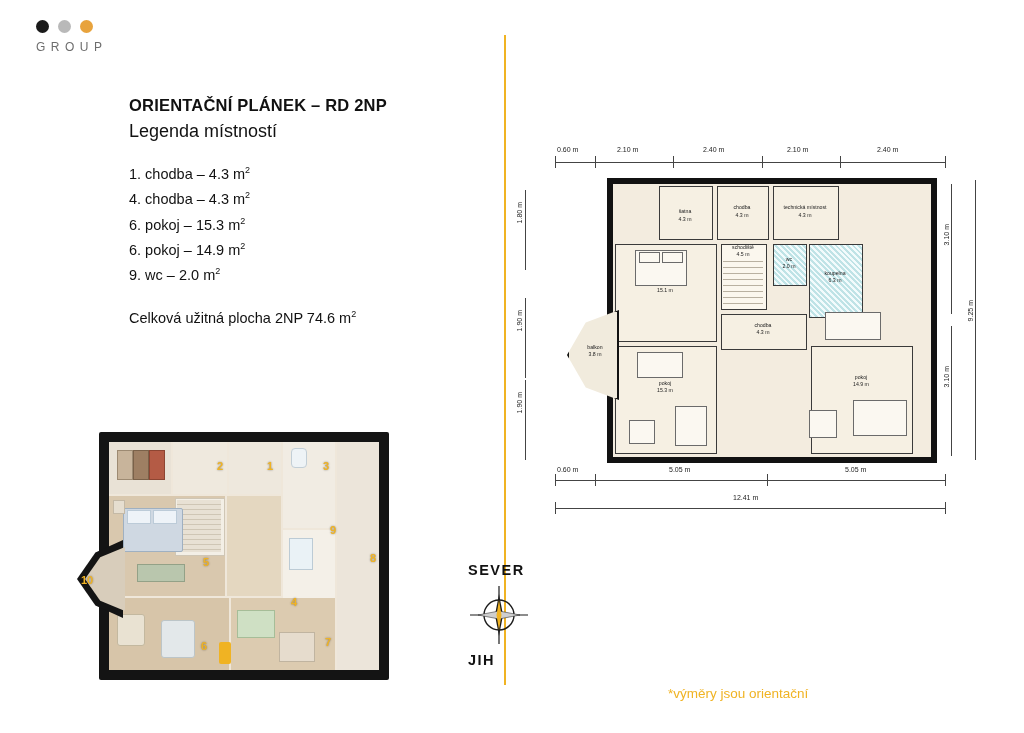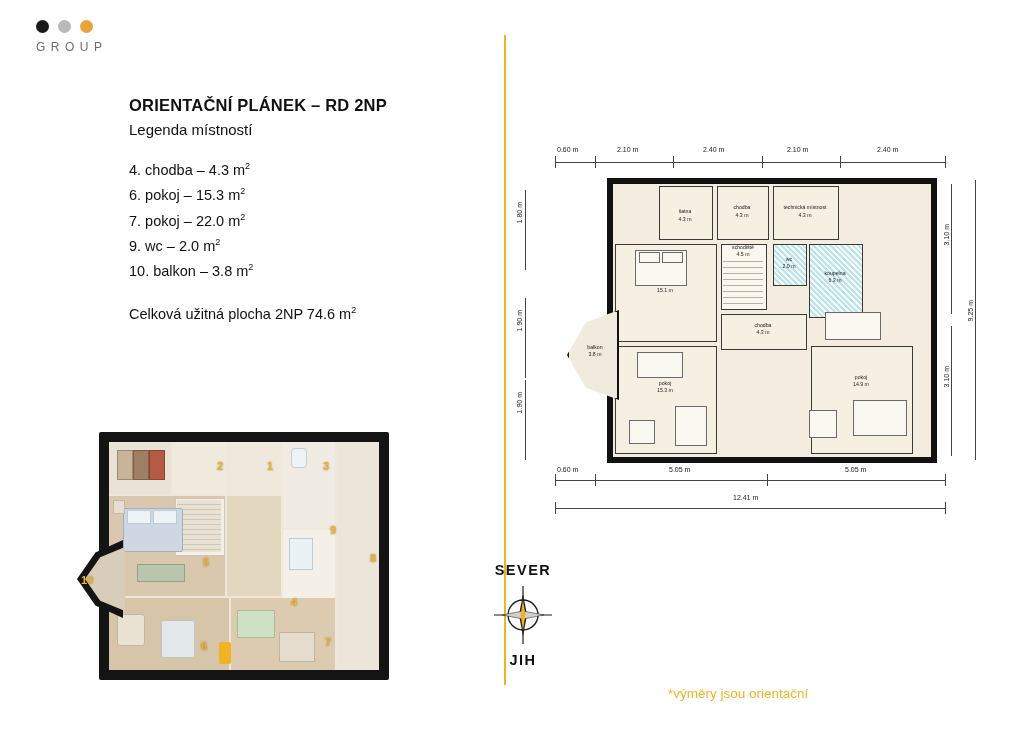--- a/index.html
+++ b/index.html
@@ -27,35 +27,35 @@
   .logo-sub{
     font-size:12px;letter-spacing:5.5px;color:#6d6d6d;margin-top:7px;margin-left:3px;
   }
 
   
   .legend{position:absolute;left:129px;top:96px;width:330px;}
   .legend h1{
     font-size:16.5px;font-weight:700;margin:0;letter-spacing:.2px;color:#111;
   }
   .legend h2{
-    font-size:15px;font-weight:400;margin:6px 0 0 0;color:#111;
+    font-size:18px;font-weight:400;margin:6px 0 0 0;color:#111;
   }
   .legend ul{list-style:none;margin:18px 0 0 0;padding:0;}
   .legend li{font-size:14.5px;line-height:21.5px;color:#111;}
   .legend li sup{font-size:9px;vertical-align:super;}
   .legend .total{margin-top:22px;font-size:14.5px;color:#111;}
   .legend .total sup{font-size:9px;vertical-align:super;}
 
   
   .center-rule{
     position:absolute;left:504px;top:35px;width:2px;height:650px;background:#f0b323;
   }
 
   
-  .compass{position:absolute;left:468px;top:562px;width:110px;text-align:center;}
+  .compass{position:absolute;left:468px;top:562px;width:110px;text-align:left;}
   .compass .lbl{font-size:14.5px;font-weight:700;letter-spacing:1.5px;color:#111;}
   .compass .rose{margin:6px auto 2px auto;}
 
   
   .footnote{
     position:absolute;left:668px;top:686px;font-size:13.5px;color:#f0b323;font-weight:500;
   }
 
   
   .plan3d{position:absolute;left:63px;top:428px;width:370px;height:266px;}
@@ -113,25 +113,25 @@
       <span class="dot d2"></span>
       <span class="dot d3"></span>
     </div>
     <div class="logo-sub">GROUP</div>
   </div>
 
   <div class="legend">
     <h1>ORIENTAČNÍ PLÁNEK – RD 2NP</h1>
     <h2>Legenda místností</h2>
     <ul>
+      <li><span>1. chodba – 4.3 m</span><sup>2</sup></li>
       <li><span>4. chodba – 4.3 m</span><sup>2</sup></li>
       <li><span>6. pokoj – 15.3 m</span><sup>2</sup></li>
-      <li><span>7. pokoj – 22.0 m</span><sup>2</sup></li>
+      <li><span>6. pokoj – 14.9 m</span><sup>2</sup></li>
       <li><span>9. wc – 2.0 m</span><sup>2</sup></li>
-      <li><span>10. balkon – 3.8 m</span><sup>2</sup></li>
     </ul>
     <div class="total">
       <span>Celková užitná plocha 2NP 74.6 m</span><sup>2</sup>
     </div>
   </div>
 
   <div class="center-rule"></div>
 
   <div style="position:absolute;left:516px;top:190px;height:80px;width:18px;">
     <div class="dimline" style="left:9px;top:0;width:1px;height:80px;"></div>

